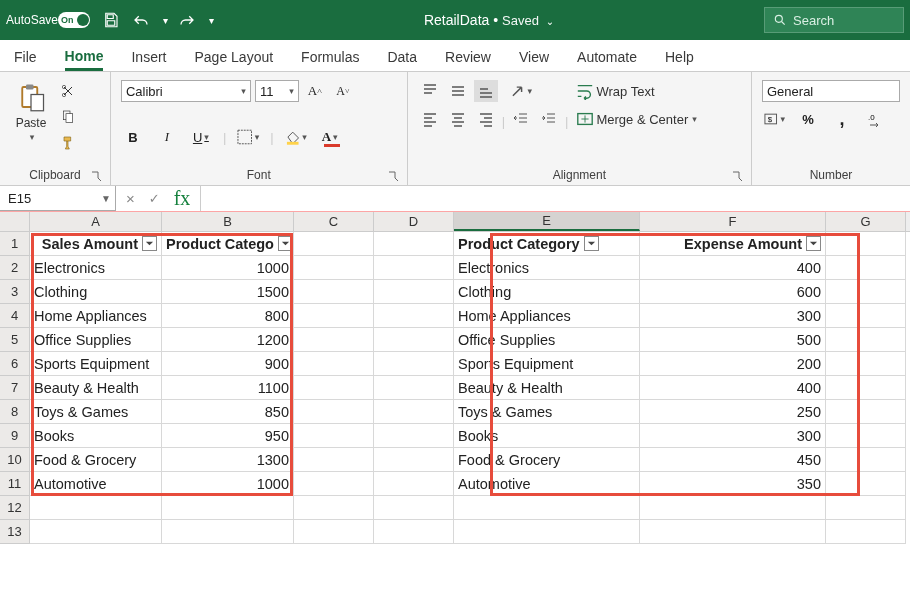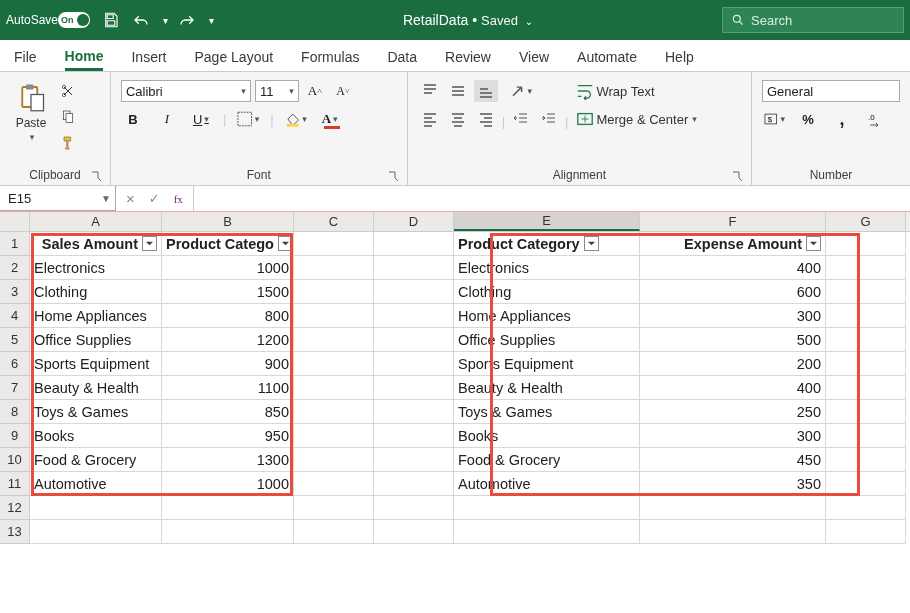--- a/index.html
+++ b/index.html
@@ -31,21 +31,21 @@
   }
   .toggle .knob { width:12px; height:12px; background:#1a6d3f; border-radius:50%; margin-left:3px;}
   .toggle .tog-label { font-size:9px; color:#1a6d3f; margin-left:3px; font-weight:600;}
   .tb-icon { width:22px; height:22px; display:flex; align-items:center; justify-content:center; color:#fff; }
   .tb-icon svg { width:18px; height:18px; fill:#fff; }
   .qat { display:flex; gap:8px; align-items:center;}
   .title-center { flex:1; text-align:center; font-size:14px; }
   .title-center .saved { font-size:13px; opacity:.95;}
   .chev { font-size:10px; margin-left:3px;}
   .search-box {
-    width:182px; height:26px; background:#2f8456; border:1px solid #fff3;
+    width:140px; height:26px; background:#2f8456; border:1px solid #fff3;
     display:flex; align-items:center; padding:0 8px; gap:6px; color:#d9efe3; font-size:13px;
   }
   .search-box svg { width:14px; height:14px; fill:#d9efe3; }
 
   
   .menu-tabs {
     height:32px; background:#fff; display:flex; align-items:flex-end;
     padding-left:14px; gap:28px; border-bottom:1px solid #ccc;
     font-size:14px; color:#3a3a3a;
   }
@@ -87,21 +87,21 @@
   
   .fx-bar {
     height:26px; border-bottom:1px solid #fca5a5; display:flex; align-items:stretch;
   }
   .name-box {
     width:116px; border:1px solid #aaa; border-top:none; border-left:none; display:flex; align-items:center;
     padding-left:8px; font-size:13px; gap:6px; background:#fff;
   }
   .name-box .dd { margin-left:auto; padding-right:4px; color:#666; font-size:10px;}
   .fx-controls { display:flex; align-items:center; gap:14px; padding:0 10px; border-right:1px solid #ccc; color:#888;}
-  .fx-controls .fx { font-family:"Times New Roman",serif; font-size:11px; color:#701a75;}
+  .fx-controls .fx { font-family:"Times New Roman",serif; font-size:20px; color:#15803d;}
   .formula-input { flex:1; background:#fff; border:none; }
 
   
   .sheet-area { position:relative; }
   .colhdrs {
     display:grid;
     grid-template-columns: 30px 132px 132px 80px 80px 186px 186px 80px;
     height:20px; background:#eee; border-bottom:1px solid #ccc;
     font-size:13px; text-align:center;
   }
@@ -226,21 +226,21 @@
     </div>
     <div class="r-group-label">
       <span>Clipboard</span>
       <span class="dialog-launch"><svg viewBox="0 0 12 12">
             <path d="M2 2h6v6M8 8l3 3" stroke="#666" fill="none"></path>
           </svg></span>
     </div>
   </div>
 
   <div class="r-group" style="width:300px;">
-    <div class="r-group-body col" style="gap:6px;">
+    <div class="r-group-body col" style="gap:24px;">
       <div class="row">
         <div class="combo" style="width:130px;">
           <span>Calibri</span>
             <span class="cv" style="margin-left:auto;">▾</span>
         </div>
         <div class="combo" style="width:44px;">
           <span>11</span>
             <span class="cv" style="margin-left:auto;">▾</span>
         </div>
         <span class="small-btn" style="font-family:serif;">A<span style="font-size:9px;">˄</span></span>

